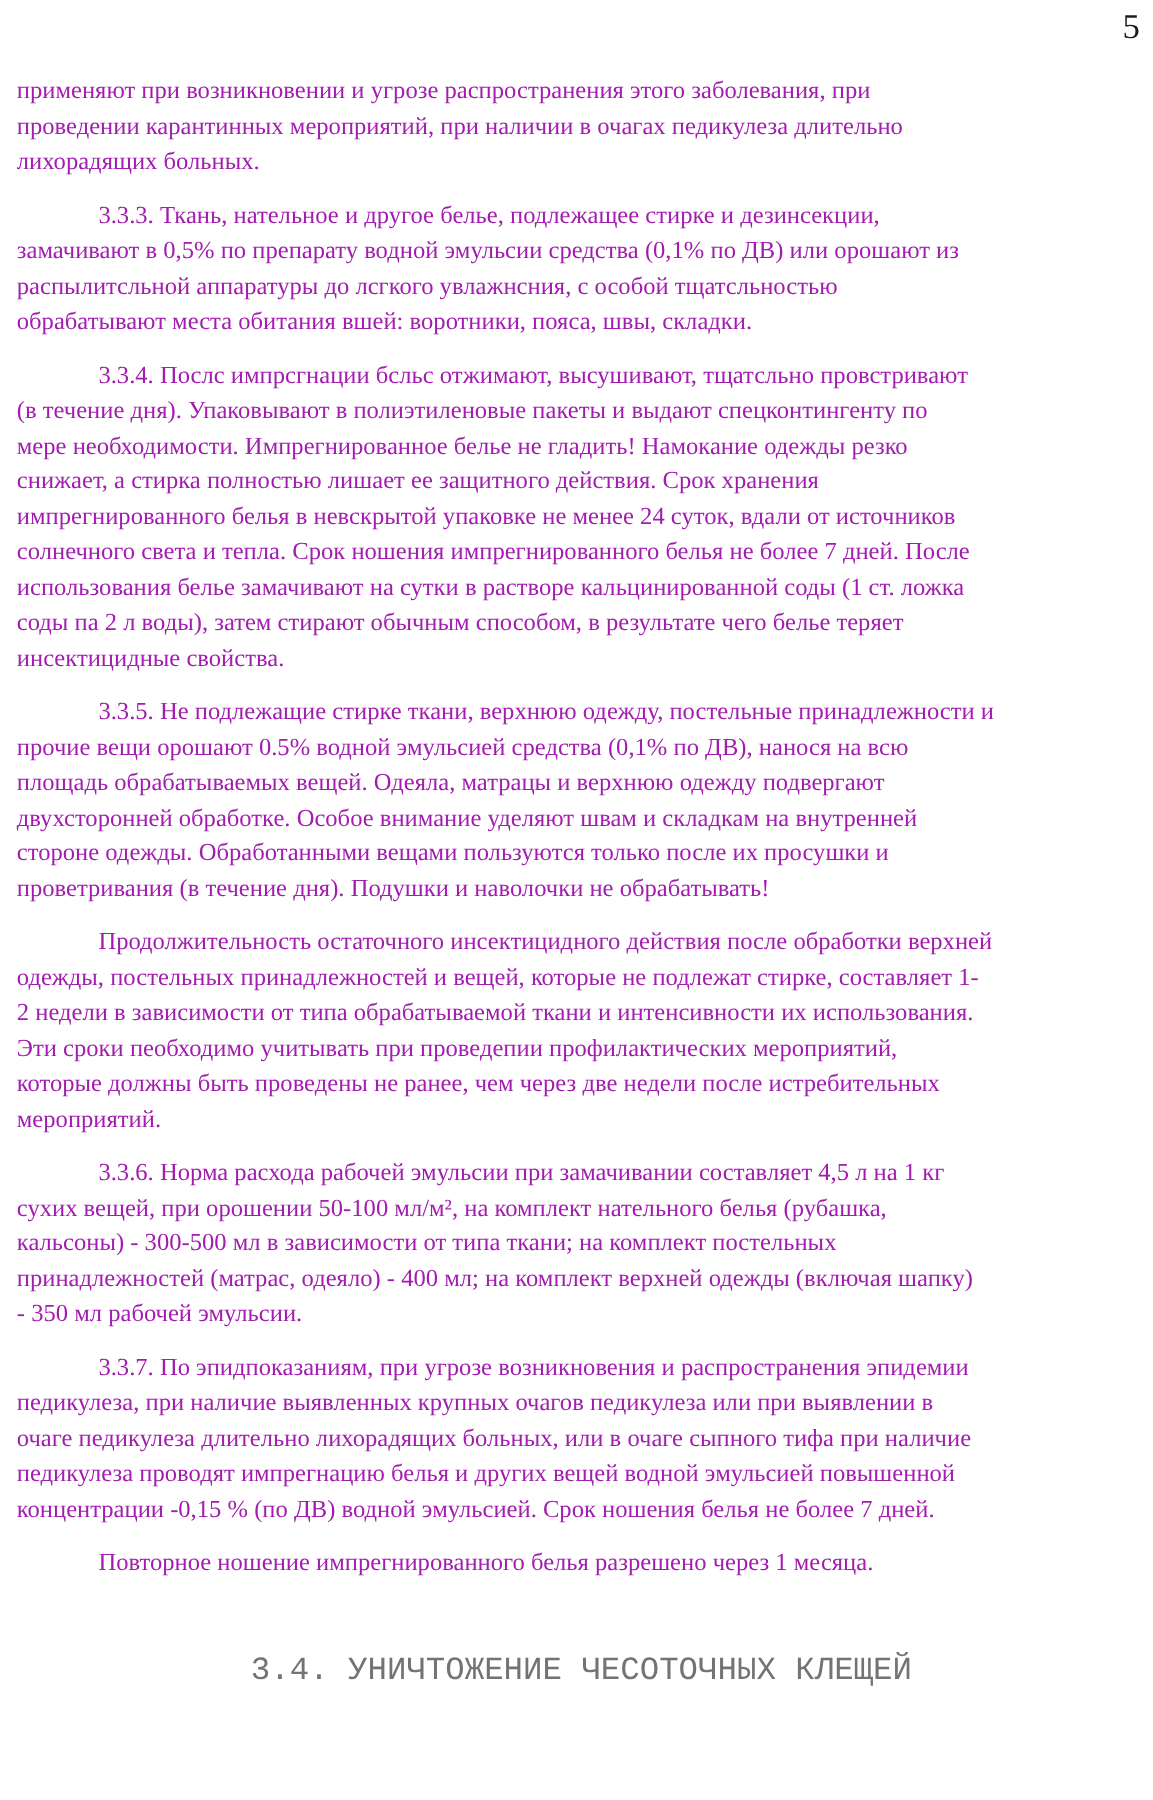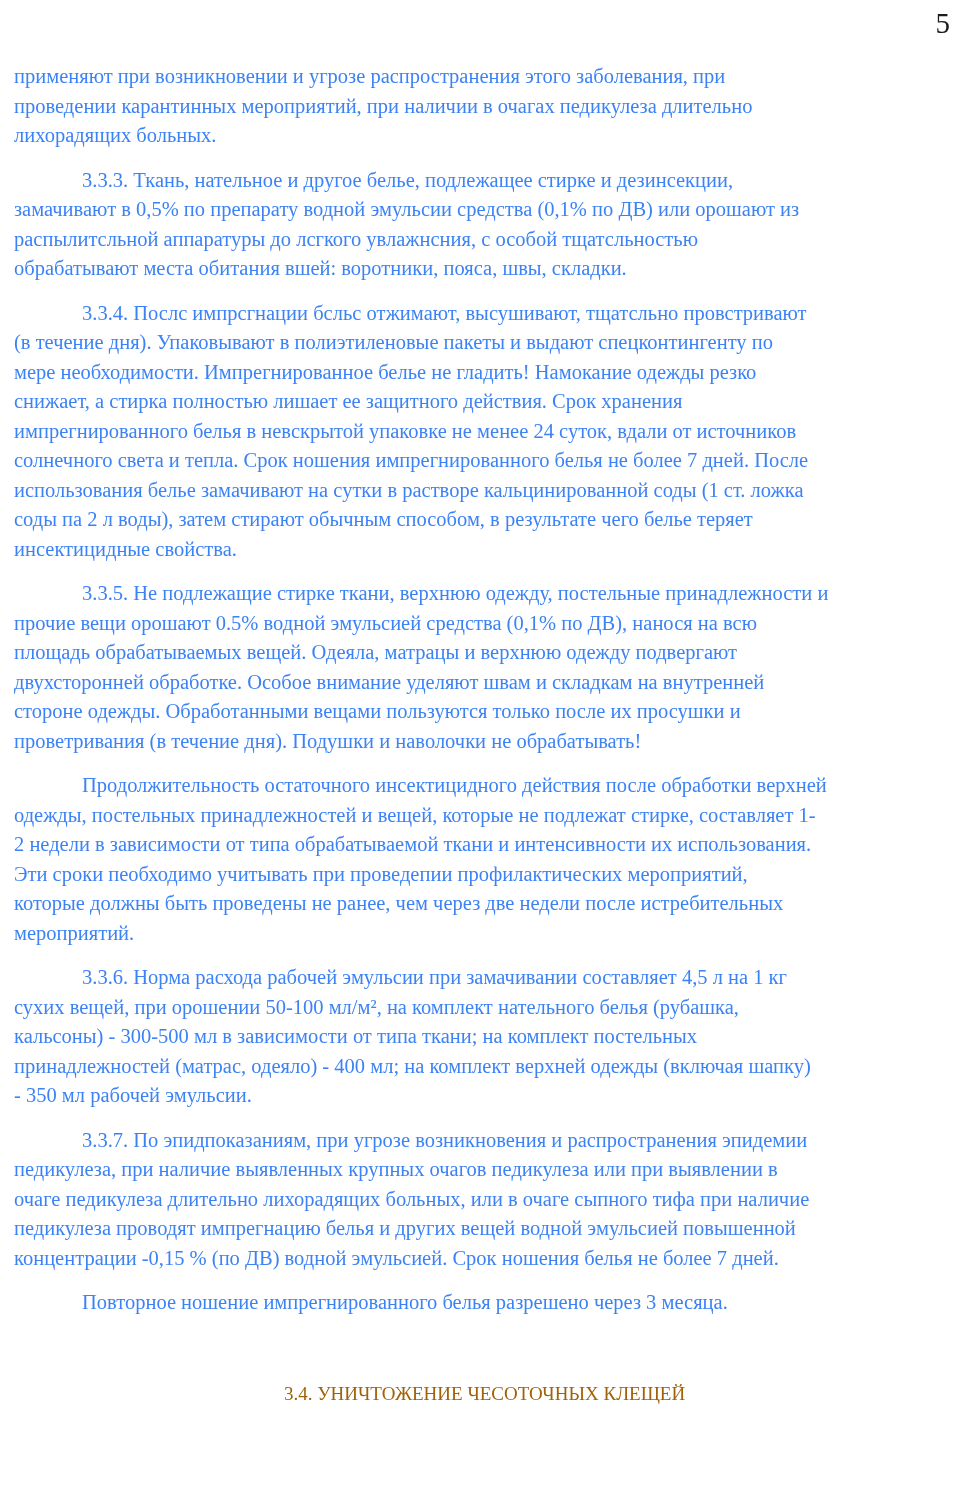--- a/index.html
+++ b/index.html
@@ -32,33 +32,34 @@
   }
   .content {
     padding: 62px 6px 0 14px;
   }
   .para {
     margin: 0 0 15px 0;
     font-size: 20.5px;
     line-height: 29.5px;
     white-space: pre;           
     text-indent: 68px;
-    color: #3b82f6;
+    color: #a21caf;
   }
   .para.no-indent {
     text-indent: 0;
   }
   .section-heading {
     margin: 61px 0 0 0;
-    font-size: 19px;
+    font-size: 27px;
     line-height: 29.5px;
     font-weight: 400;
     text-align: center;
     white-space: pre;
-    color: #a16207;
+    color: #737373;
+    font-family: Liberation Mono, monospace;
   }
 </style>
 </head>
 <body>
 
 <div class="page">
 
   <div class="page-number">5</div>
 
   <div class="content">
@@ -102,18 +103,18 @@
 кальсоны) - 300-500 мл в зависимости от типа ткани; на комплект постельных
 принадлежностей (матрас, одеяло) - 400 мл; на комплект верхней одежды (включая шапку)
 - 350 мл рабочей эмульсии.</p>
 
     <p class="para">3.3.7. По эпидпоказаниям, при угрозе возникновения и распространения эпидемии
 педикулеза, при наличие выявленных крупных очагов педикулеза или при выявлении в
 очаге педикулеза длительно лихорадящих больных, или в очаге сыпного тифа при наличие
 педикулеза проводят импрегнацию белья и других вещей водной эмульсией повышенной
 концентрации -0,15 % (по ДВ) водной эмульсией. Срок ношения белья не более 7 дней.</p>
 
-    <p class="para">Повторное ношение импрегнированного белья разрешено через 3 месяца.</p>
+    <p class="para">Повторное ношение импрегнированного белья разрешено через 1 месяца.</p>
 
     <h2 class="section-heading">3.4. УНИЧТОЖЕНИЕ ЧЕСОТОЧНЫХ КЛЕЩЕЙ</h2>
 
   </div>
 </div>
 
 </body></html>

